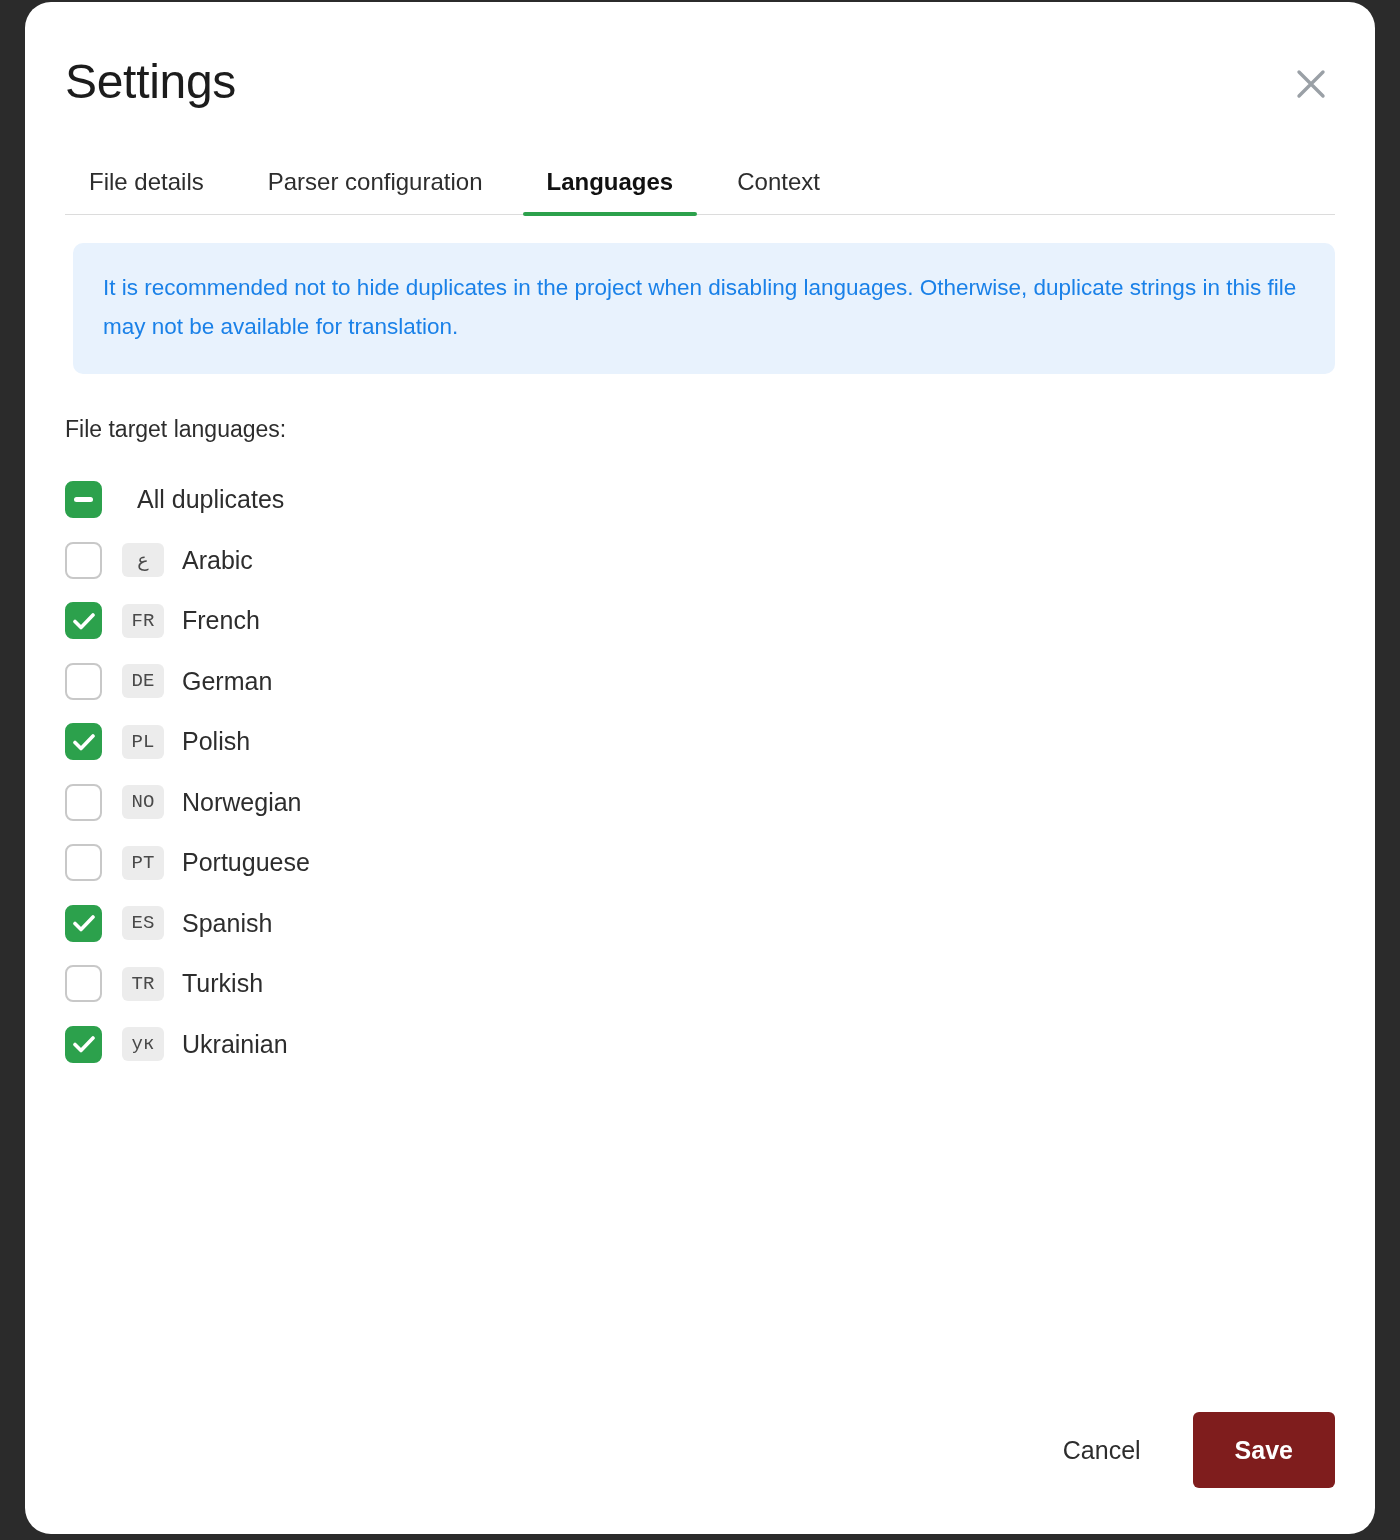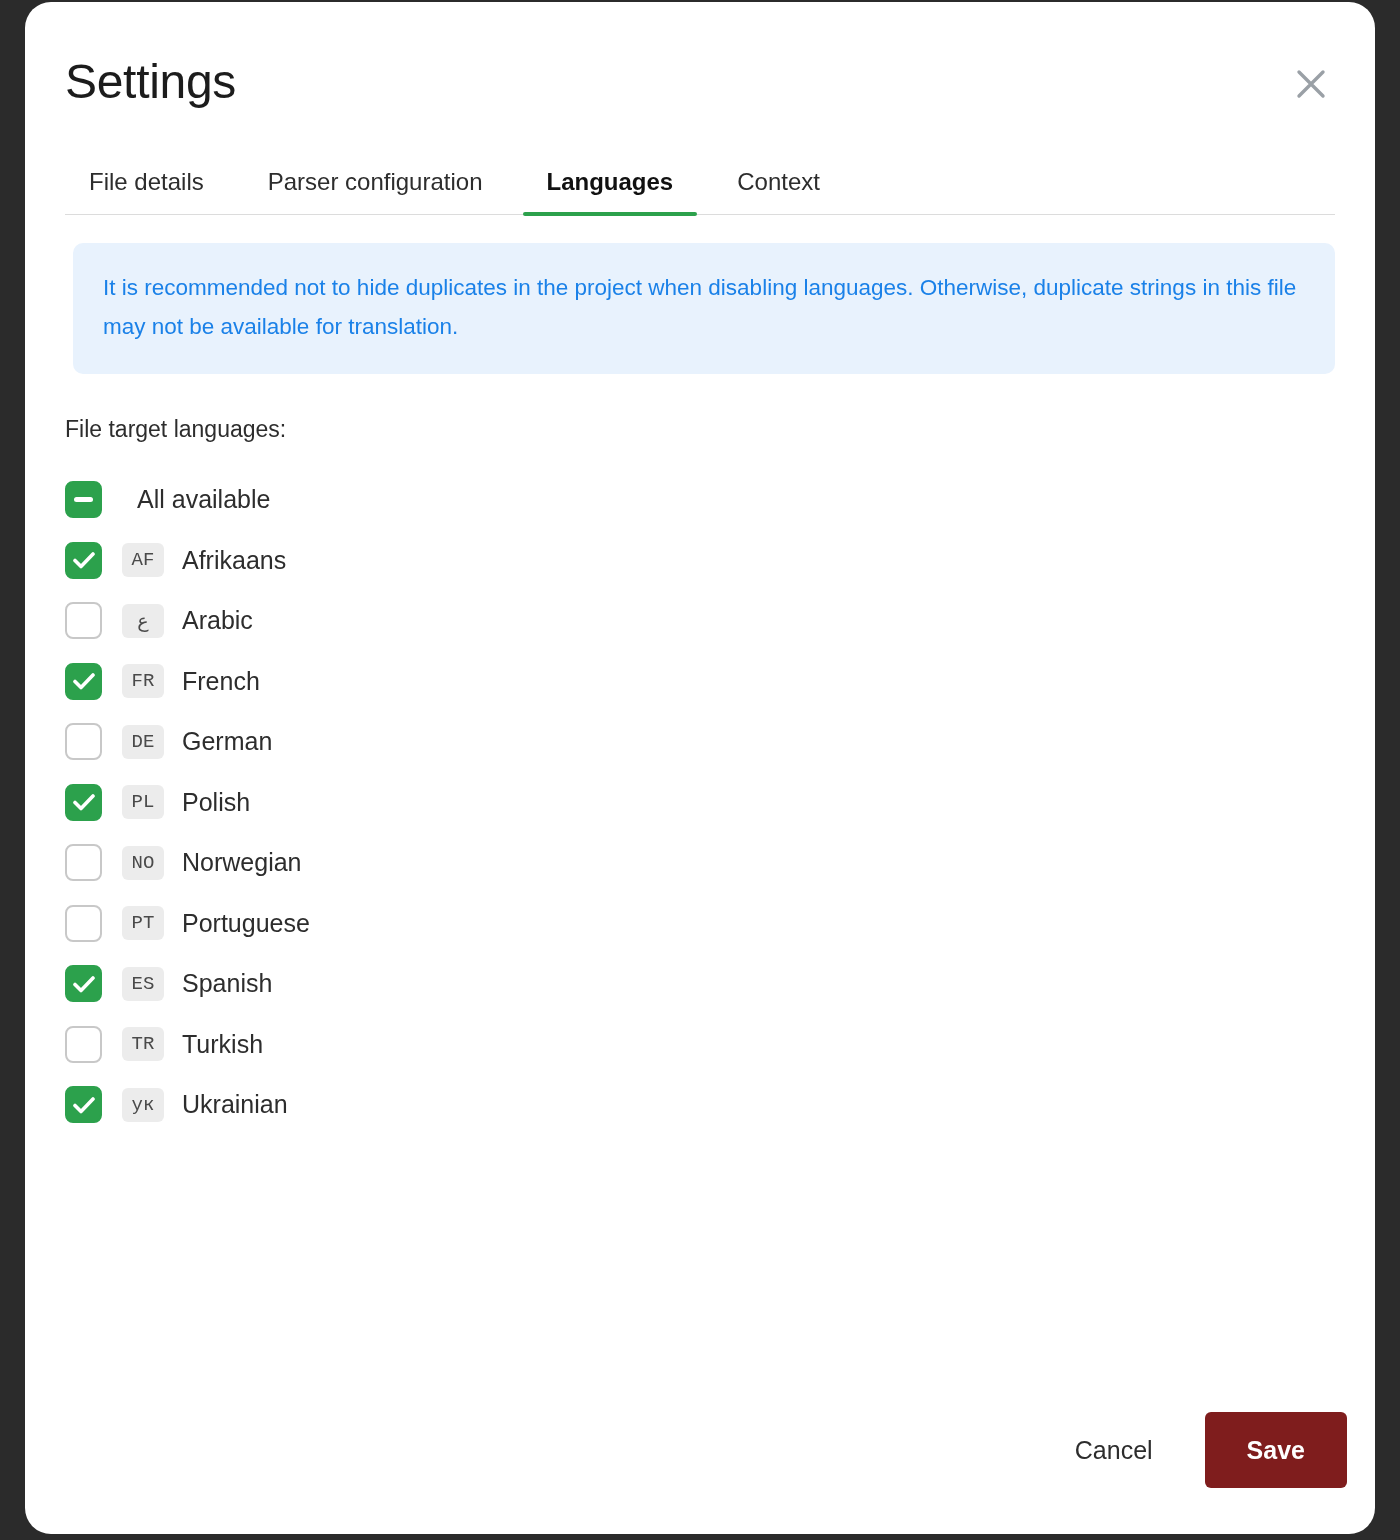--- a/index.html
+++ b/index.html
@@ -154,21 +154,21 @@
     font-size: 25px;
     color: #2d2d2d;
   }
   .lang-row.all .lang-name {
     margin-left: 35px;
   }
 
   .footer {
     position: absolute;
     left: 0;
-    right: 0;
+    right: 12px;
     bottom: 46px;
     display: flex;
     justify-content: flex-end;
     align-items: center;
     padding-right: 28px;
     gap: 0;
   }
   .btn-cancel {
     font-size: 25px;
     color: #2d2d2d;
@@ -223,100 +223,91 @@
   <div class="section-label">File target languages:</div>
 
   <div class="lang-list">
 
     <div class="lang-row all">
       <span class="cbox indeterminate">
         <svg width="19" height="5" viewBox="0 0 19 5" aria-hidden="true">
           <rect x="0" y="0" width="19" height="5" rx="2.5" fill="#ffffff"></rect>
         </svg>
       </span>
-      <span class="lang-name">All available</span>
+      <span class="lang-name">All duplicates</span>
+    </div>
+
+
+    <div class="lang-row">
+      <span class="cbox"></span>
+      <span class="code-chip">ع</span>
+      <span class="lang-name">Arabic</span>
     </div>
 
     <div class="lang-row">
       <span class="cbox checked">
         <svg width="22" height="18" viewBox="0 0 22 18" aria-hidden="true">
             <path d="M2 9.5 L8 15.5 L20 3" fill="none" stroke="#fff" stroke-width="3.6" stroke-linecap="round" stroke-linejoin="round"></path>
           </svg>
       </span>
-      <span class="code-chip">AF</span>
-      <span class="lang-name">Afrikaans</span>
-    </div>
-
-    <div class="lang-row">
-      <span class="cbox"></span>
-      <span class="code-chip">ع</span>
-      <span class="lang-name">Arabic</span>
-    </div>
+      <span class="code-chip">FR</span>
+      <span class="lang-name">French</span>
+    </div>
+
+    <div class="lang-row">
+      <span class="cbox"></span>
+      <span class="code-chip">DE</span>
+      <span class="lang-name">German</span>
+    </div>
+
 
     <div class="lang-row">
       <span class="cbox checked">
         <svg width="22" height="18" viewBox="0 0 22 18" aria-hidden="true">
             <path d="M2 9.5 L8 15.5 L20 3" fill="none" stroke="#fff" stroke-width="3.6" stroke-linecap="round" stroke-linejoin="round"></path>
           </svg>
       </span>
-      <span class="code-chip">FR</span>
-      <span class="lang-name">French</span>
-    </div>
-
-    <div class="lang-row">
-      <span class="cbox"></span>
-      <span class="code-chip">DE</span>
-      <span class="lang-name">German</span>
-    </div>
-
+      <span class="code-chip">PL</span>
+      <span class="lang-name">Polish</span>
+    </div>
+
+    <div class="lang-row">
+      <span class="cbox"></span>
+      <span class="code-chip">NO</span>
+      <span class="lang-name">Norwegian</span>
+    </div>
+
+    <div class="lang-row">
+      <span class="cbox"></span>
+      <span class="code-chip">PT</span>
+      <span class="lang-name">Portuguese</span>
+    </div>
 
     <div class="lang-row">
       <span class="cbox checked">
         <svg width="22" height="18" viewBox="0 0 22 18" aria-hidden="true">
             <path d="M2 9.5 L8 15.5 L20 3" fill="none" stroke="#fff" stroke-width="3.6" stroke-linecap="round" stroke-linejoin="round"></path>
           </svg>
       </span>
-      <span class="code-chip">PL</span>
-      <span class="lang-name">Polish</span>
-    </div>
-
-    <div class="lang-row">
-      <span class="cbox"></span>
-      <span class="code-chip">NO</span>
-      <span class="lang-name">Norwegian</span>
-    </div>
-
-    <div class="lang-row">
-      <span class="cbox"></span>
-      <span class="code-chip">PT</span>
-      <span class="lang-name">Portuguese</span>
+      <span class="code-chip">ES</span>
+      <span class="lang-name">Spanish</span>
+    </div>
+
+    <div class="lang-row">
+      <span class="cbox"></span>
+      <span class="code-chip">TR</span>
+      <span class="lang-name">Turkish</span>
     </div>
 
     <div class="lang-row">
       <span class="cbox checked">
         <svg width="22" height="18" viewBox="0 0 22 18" aria-hidden="true">
             <path d="M2 9.5 L8 15.5 L20 3" fill="none" stroke="#fff" stroke-width="3.6" stroke-linecap="round" stroke-linejoin="round"></path>
           </svg>
       </span>
-      <span class="code-chip">ES</span>
-      <span class="lang-name">Spanish</span>
-    </div>
-
-    <div class="lang-row">
-      <span class="cbox"></span>
-      <span class="code-chip">TR</span>
-      <span class="lang-name">Turkish</span>
-    </div>
-
-    <div class="lang-row">
-      <span class="cbox checked">
-        <svg width="22" height="18" viewBox="0 0 22 18" aria-hidden="true">
-            <path d="M2 9.5 L8 15.5 L20 3" fill="none" stroke="#fff" stroke-width="3.6" stroke-linecap="round" stroke-linejoin="round"></path>
-          </svg>
-      </span>
       <span class="code-chip">ук</span>
       <span class="lang-name">Ukrainian</span>
     </div>
 
   </div>
 
   <div class="footer">
     <button class="btn-cancel">Cancel</button>
     <button class="btn-save">Save</button>
   </div>

